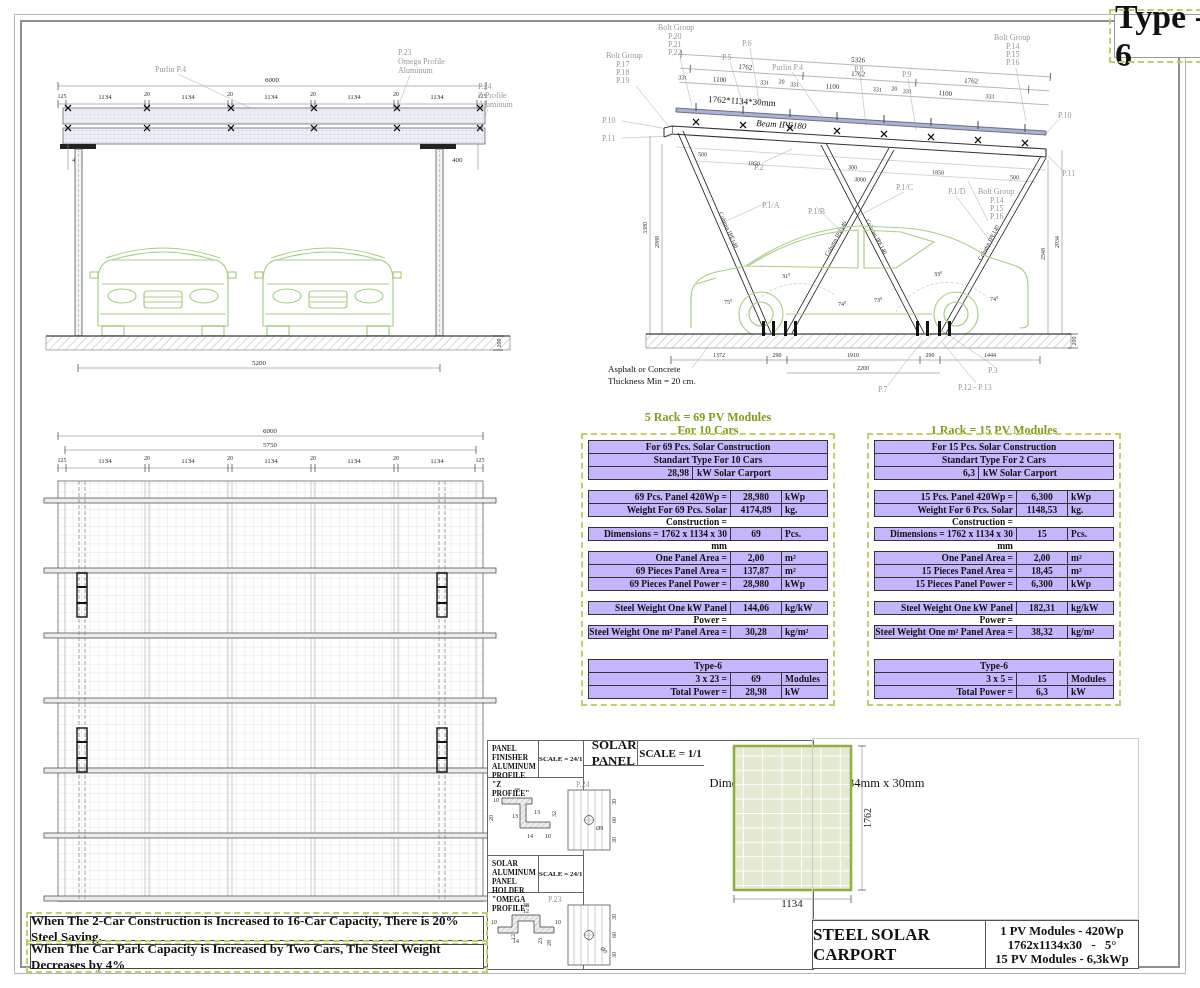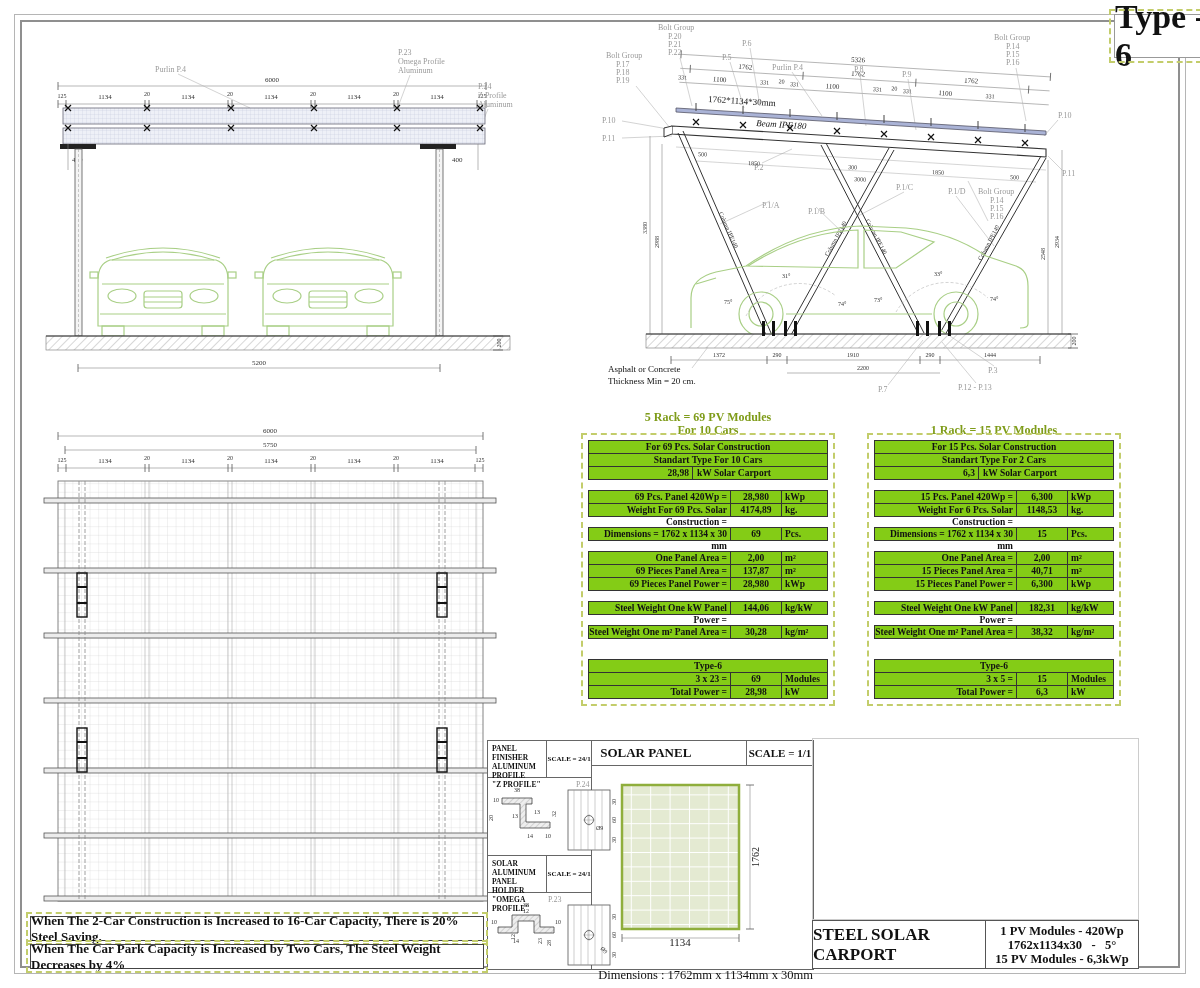--- a/index.html
+++ b/index.html
@@ -27,38 +27,38 @@
   .xb{stroke:#111;stroke-width:1.2;fill:none;}
 
   .stat-table{position:absolute;top:410px;width:240px;}
   .t-title{color:#7f9c1a;font-weight:bold;font-size:12px;line-height:13px;text-align:center;height:27px;
     display:flex;flex-direction:column;justify-content:flex-end;}
   .t-box{margin-top:3px;outline:2px dashed #c3cd6b;outline-offset:5px;}
   .t-group{margin-top:10px;}
   .t-group:first-child{margin-top:0;}
   .t-group:last-child{margin-top:20px;}
   .t-row{display:flex;border:1px solid #333;border-top:none;height:12px;font-size:9.5px;font-weight:bold;
-    line-height:12px;background:#84cc16;color:#111;}
+    line-height:12px;background:#c4b5fd;color:#111;}
   .t-group .t-row:first-child{border-top:1px solid #333;}
   .t-full{flex:1;text-align:center;}
   .t-a{width:42%;text-align:right;padding-right:3px;border-right:1px solid #333;}
   .t-b{flex:1;padding-left:4px;text-align:left;}
   .t-l{flex:1;text-align:right;padding-right:3px;}
   .t-v{width:50px;border-left:1px solid #333;text-align:center;}
   .t-u{width:42px;border-left:1px solid #333;padding-left:3px;text-align:left;}
 
   .details{position:absolute;left:487px;top:740px;width:325px;height:228px;border:1px solid #666;display:flex;background:#fff;}
   .d-left{width:137px;border-right:1px solid #666;display:flex;flex-direction:column;}
   .d-sec{height:114px;display:flex;flex-direction:column;}
   .d-sec + .d-sec{border-top:1px solid #666;}
   .d-head{display:flex;border-bottom:1px solid #666;height:36px;}
   .d-title{flex:1;font-size:7.5px;font-weight:bold;line-height:9px;padding:3px 2px 0 4px;color:#111;}
   .d-scale{width:44px;border-left:1px solid #666;font-size:7px;font-weight:bold;display:flex;align-items:center;justify-content:center;color:#111;}
   .d-draw{flex:1;position:relative;}
-  .d-right{flex:1;display:flex;flex-direction:column;gap:14px;}
+  .d-right{flex:1;display:flex;}
   .sp-head{display:flex;border-bottom:1px solid #666;height:24px;}
   .sp-title{flex:1;font-size:13px;font-weight:bold;display:flex;align-items:center;padding-left:8px;color:#111;}
   .sp-scale{width:66px;border-left:1px solid #666;font-size:11px;font-weight:bold;display:flex;align-items:center;justify-content:center;color:#111;}
   .sp-draw{flex:1;position:relative;}
   .sp-foot{height:36px;font-size:12.5px;line-height:17px;padding-left:6px;color:#111;white-space:pre;}
 
   .banner{position:absolute;left:30px;width:452px;height:23px;border:1px solid #444;
     outline:2px dashed #c3cd6b;outline-offset:2px;display:flex;align-items:center;justify-content:center;
     font-weight:bold;font-size:13px;color:#111;background:#fff;}
   .frame-empty{position:absolute;left:812px;top:738px;width:325px;height:180px;border:1px solid #ccc;}
@@ -655,21 +655,21 @@
           </div>
         </div>
         <div class="t-group">
           <div class="t-row">
             <div class="t-l">One Panel Area =</div>
             <div class="t-v">2,00</div>
             <div class="t-u">m²</div>
           </div>
           <div class="t-row">
             <div class="t-l">15 Pieces Panel Area =</div>
-            <div class="t-v">40,71</div>
+            <div class="t-v">18,45</div>
             <div class="t-u">m²</div>
           </div>
           <div class="t-row">
             <div class="t-l">15 Pieces Panel Power =</div>
             <div class="t-v">6,300</div>
             <div class="t-u">kWp</div>
           </div>
         </div>
         <div class="t-group">
           <div class="t-row">

